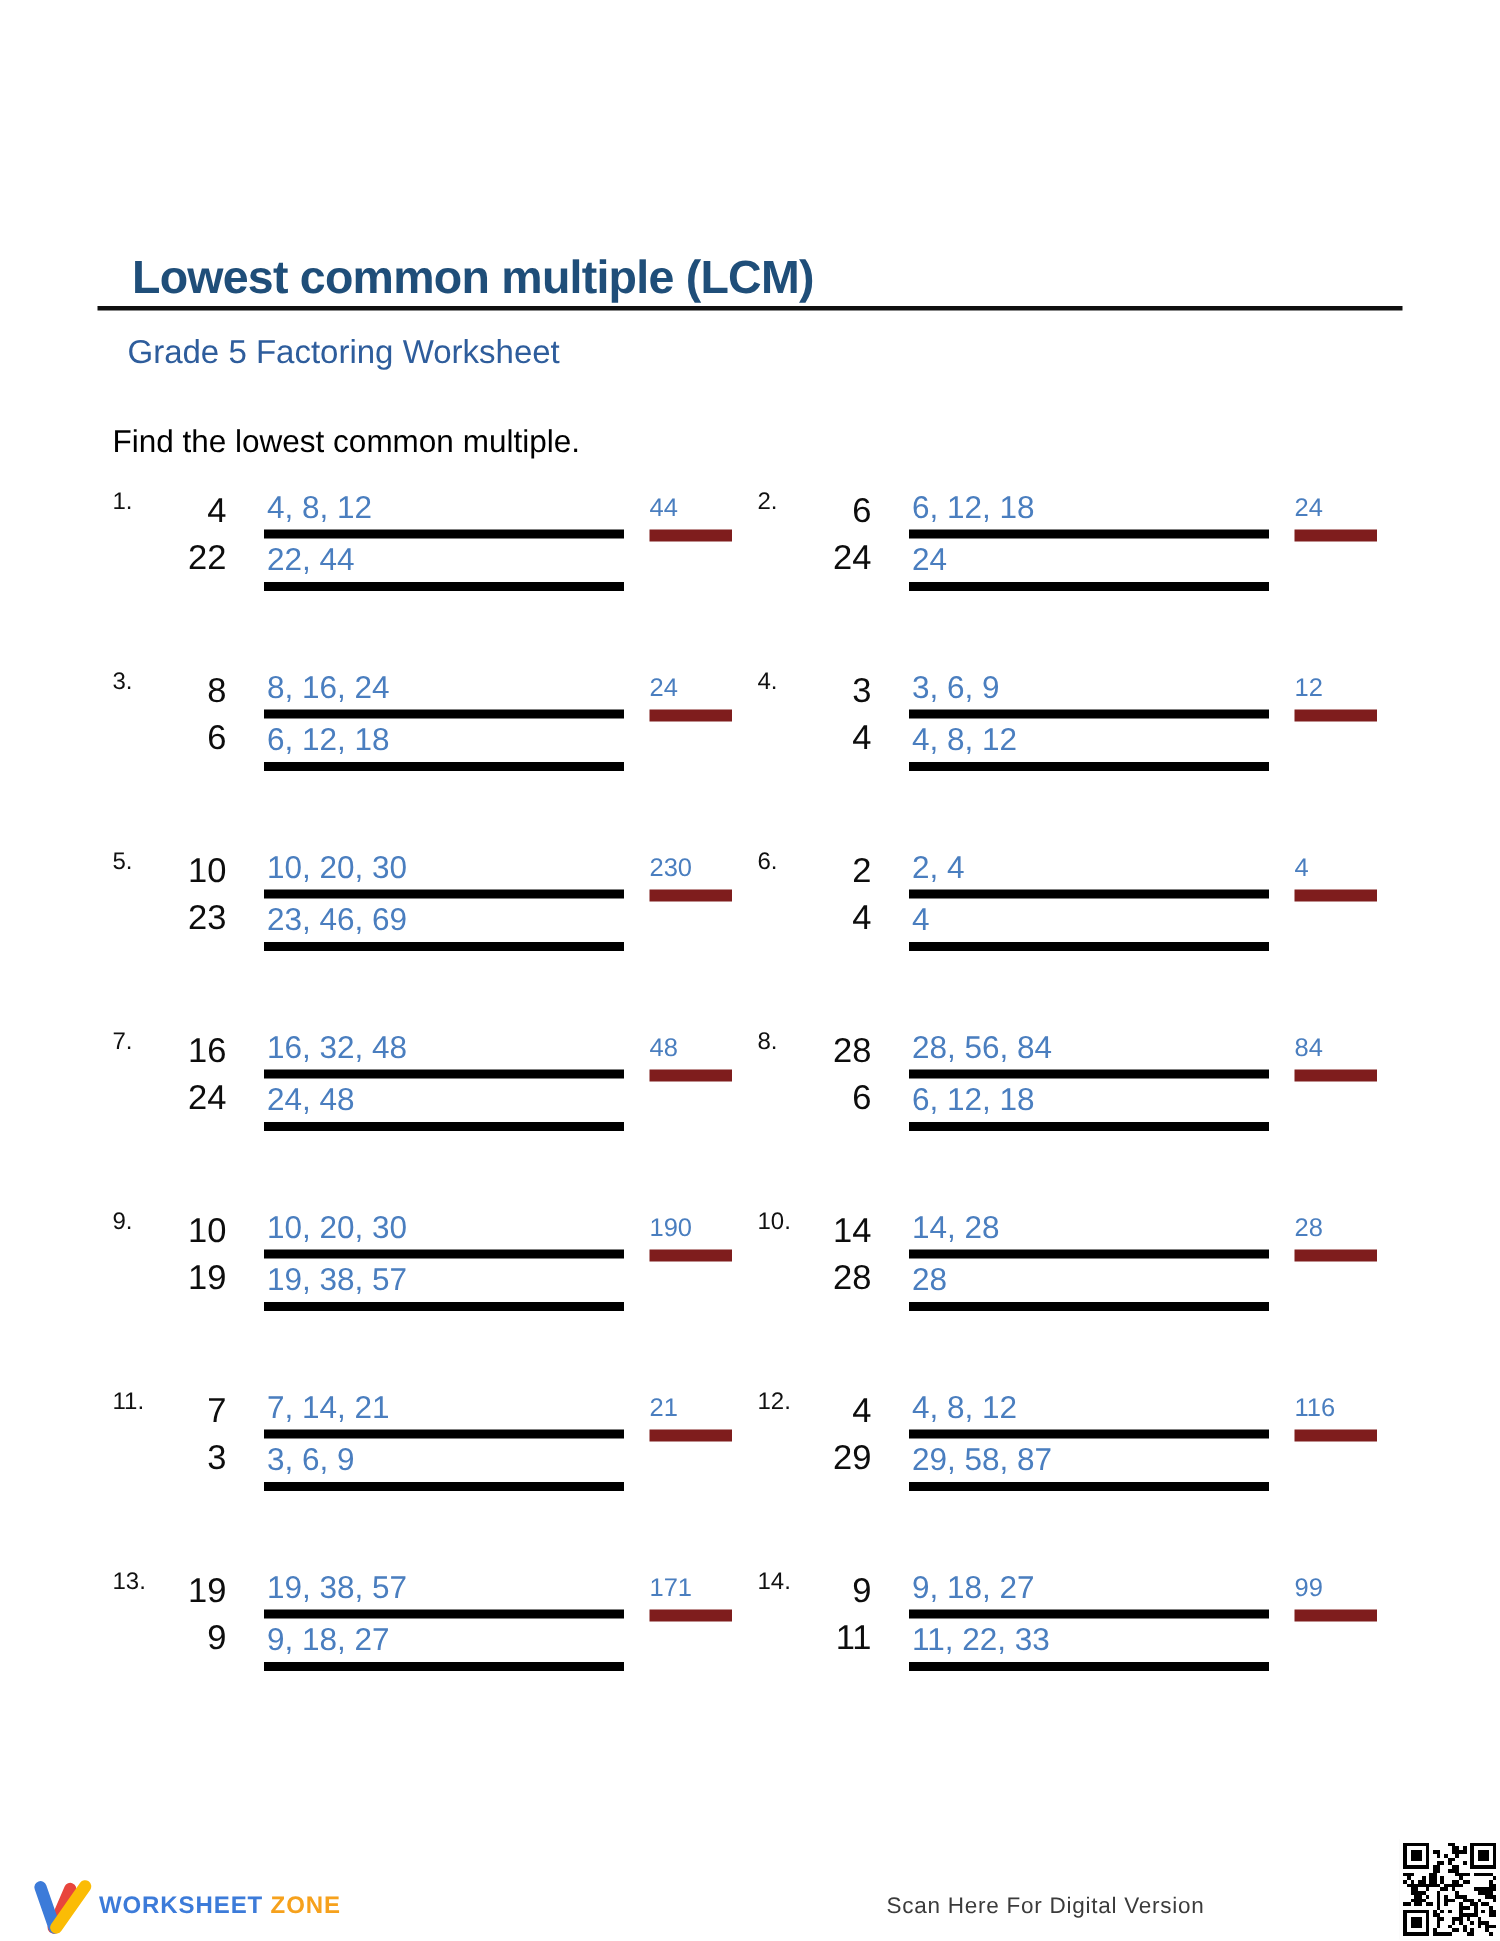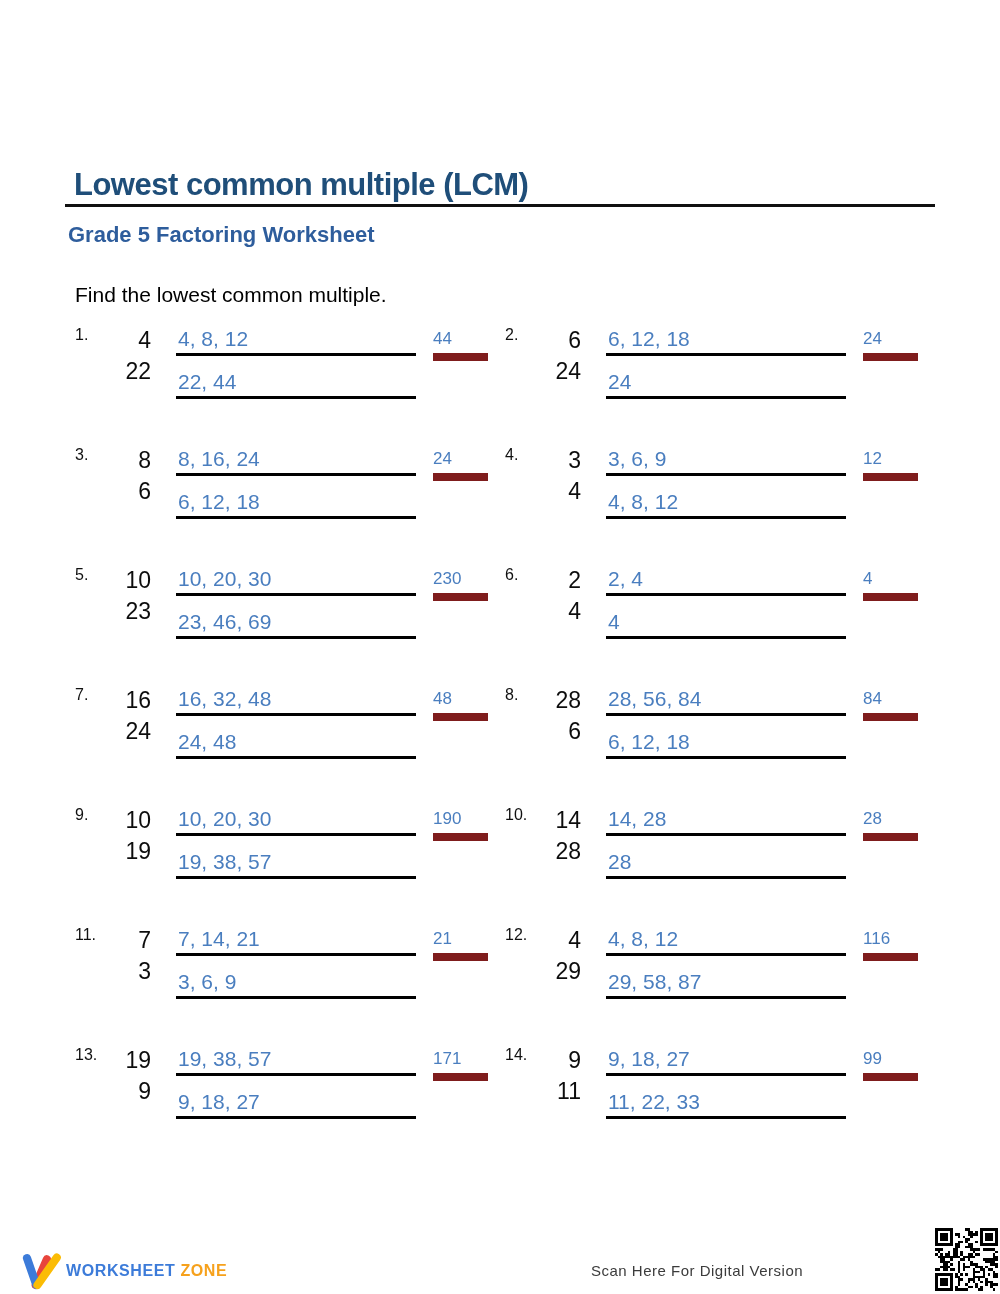--- a/index.html
+++ b/index.html
@@ -1,40 +1,40 @@
 <!DOCTYPE html>
 <html style="--title_blue: #1F4E79; --subtitle_blue: #2E5D9C; --answer_blue: #4A7EBF; --logo_blue: #3C7BD9; --logo_orange: #F6A11C; --logo_red: #E8453C; --logo_yellow: #FBBC05;"><head>
 <meta charset="utf-8">
 <style>
   html,body{margin:0;padding:0;}
   body{
     width:1000px;height:1294px;position:relative;background:#ffffff;
     font-family:"Liberation Sans", sans-serif;color:#111;overflow:hidden;
   }
   .title{
-    position:absolute;left:74px;top:167px;font-size:31px;font-weight:bold;
+    position:absolute;left:88px;top:167px;font-size:31px;font-weight:bold;
     color:var(--title_blue);letter-spacing:-0.5px;white-space:nowrap;
   }
   .rule{position:absolute;left:65px;top:204px;width:870px;height:3px;background:#101010;}
   .subtitle{
-    position:absolute;left:68px;top:222px;font-size:22px;font-weight:700;
+    position:absolute;left:85px;top:222px;font-size:22px;font-weight:400;
     color:var(--subtitle_blue);white-space:nowrap;
   }
   .instruction{position:absolute;left:75px;top:283px;font-size:21px;color:#000;white-space:nowrap;}
 
   .problems{
     position:absolute;left:75px;top:325px;width:860px;
     display:grid;grid-template-columns:430px 430px;grid-auto-rows:120px;
   }
   .problem{display:flex;align-items:flex-start;}
   .pnum{width:26px;font-size:16px;color:#111;padding-top:1px;flex:none;}
   .given{width:50px;flex:none;text-align:right;font-size:23px;line-height:31px;color:#0d0d0d;}
   .mults{margin-left:25px;width:240px;flex:none;}
   .mline{
-    height:28px;line-height:28px;margin-bottom:12px;border-bottom:3px solid #000000;
+    height:28px;line-height:28px;margin-bottom:1px;border-bottom:6px solid #000000;
     font-size:21px;color:var(--answer_blue);padding-left:2px;white-space:nowrap;overflow:hidden;
   }
   .ansbox{margin-left:17px;width:55px;flex:none;}
   .aline{
     height:28px;line-height:28px;border-bottom:8px solid #7f1d1d;
     font-size:17px;color:var(--answer_blue);text-align:left;white-space:nowrap;
   }
 
   .footer-logo{position:absolute;left:20px;top:1250px;display:flex;align-items:center;}
   .w-mark{width:42px;height:42px;flex:none;}

